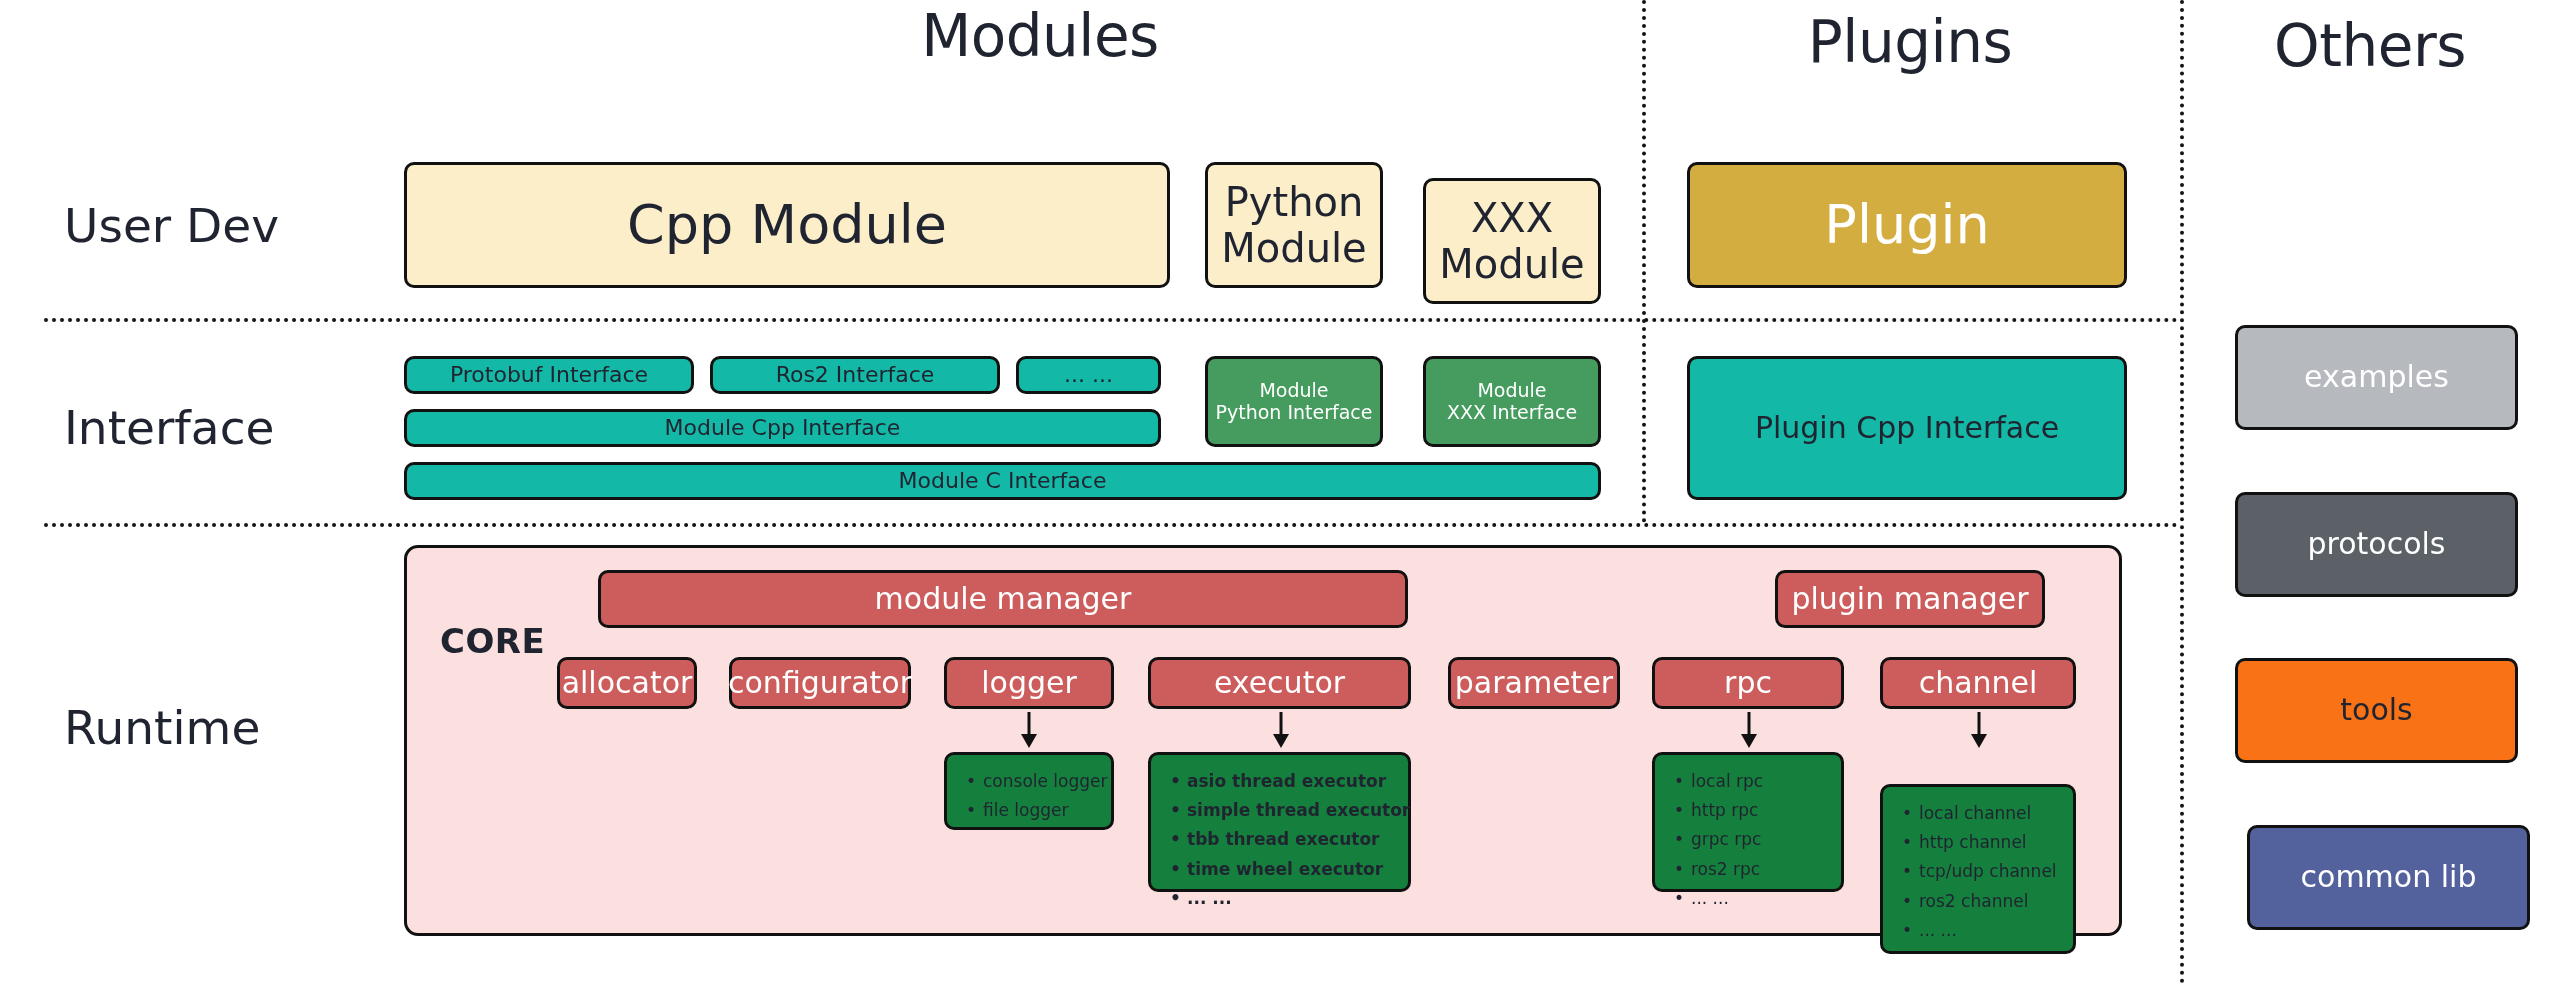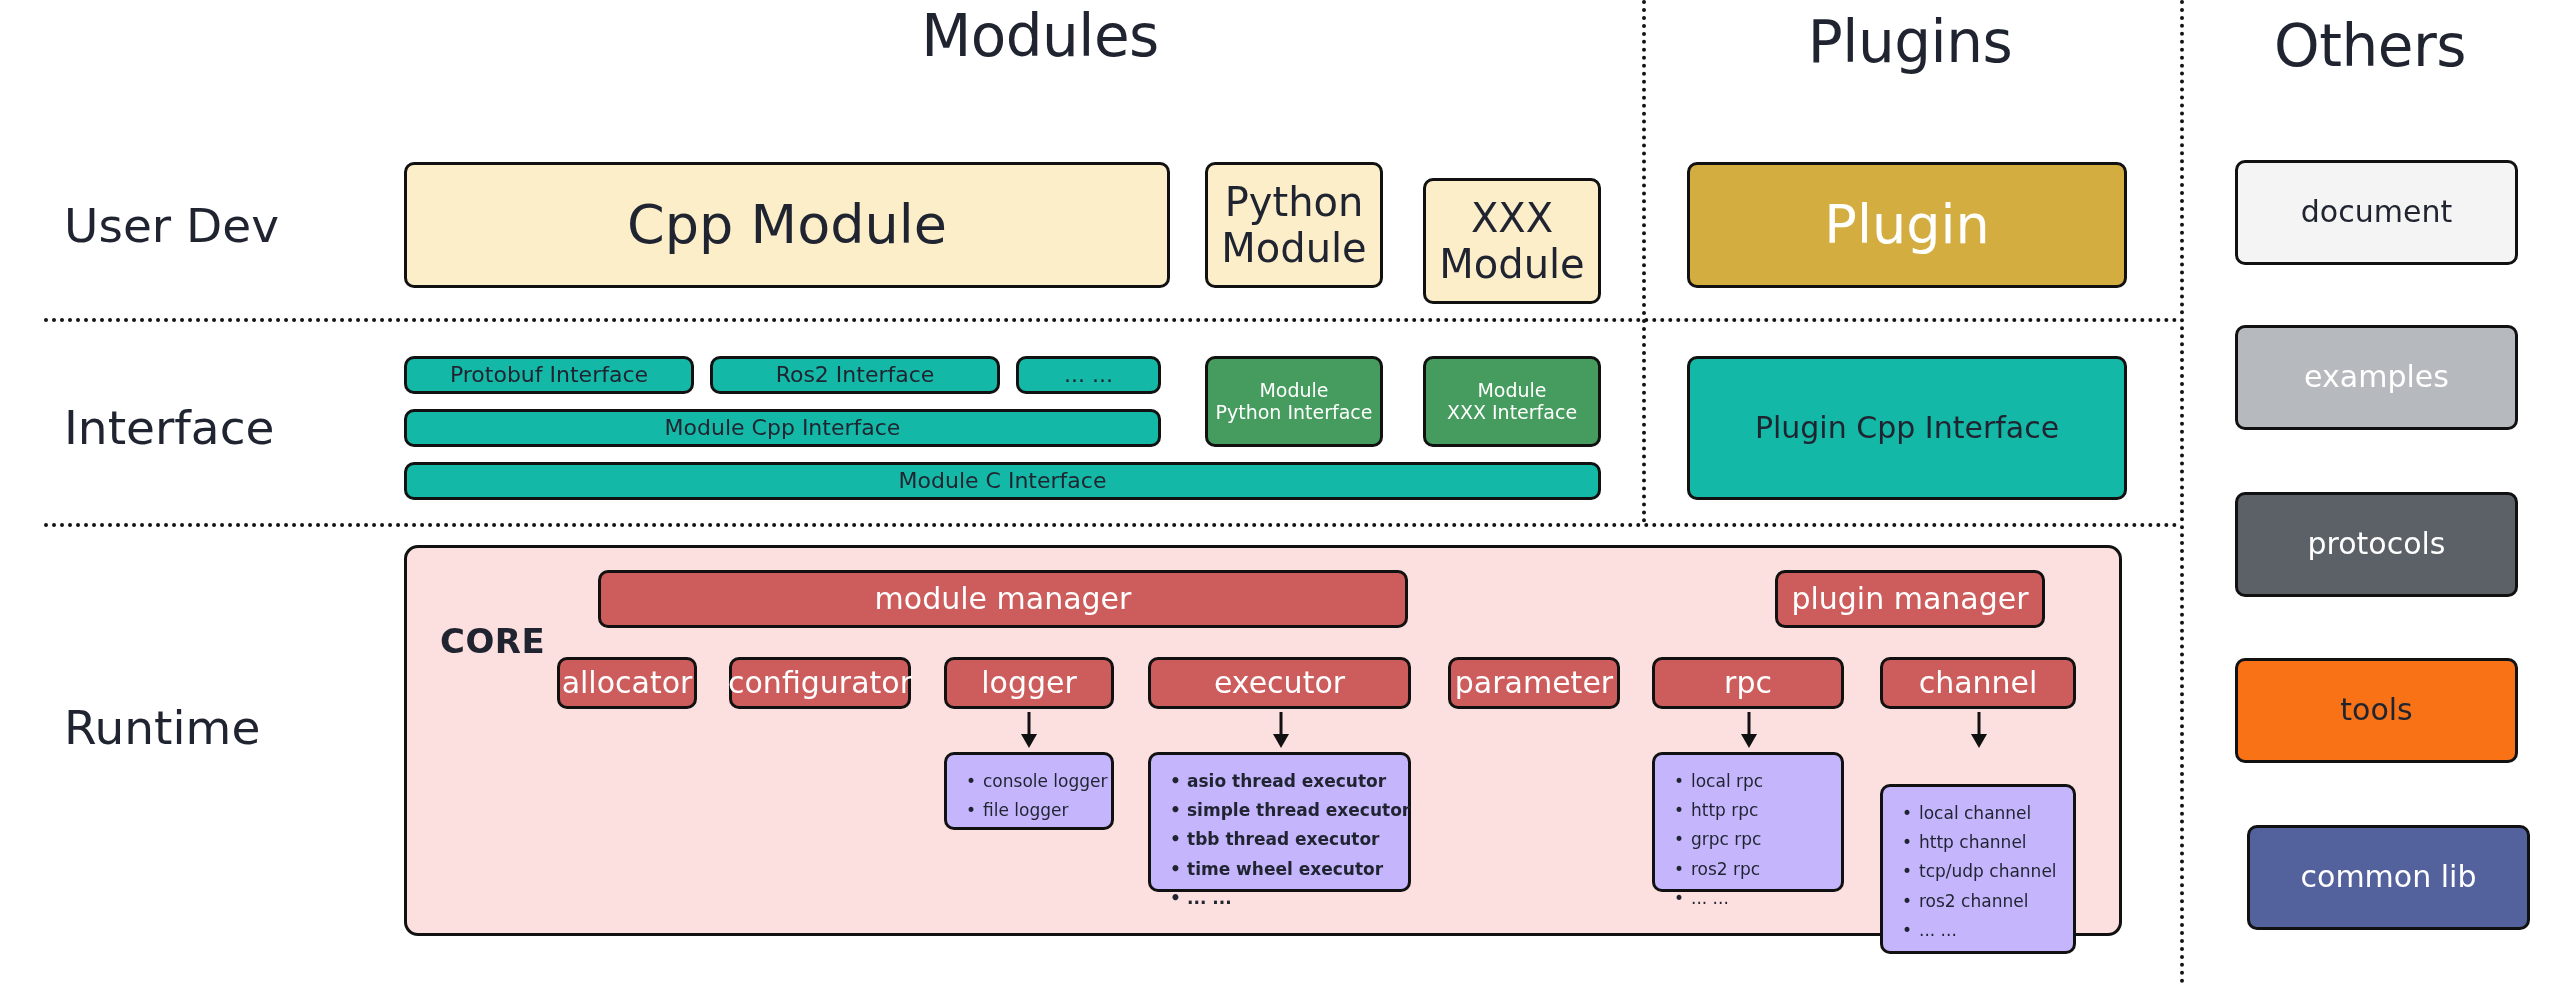--- a/index.html
+++ b/index.html
@@ -90,21 +90,21 @@
     color: #1f2430;
     letter-spacing: 0.5px;
   }
 
   
   .detail-list {
     position: absolute;
     box-sizing: border-box;
     border: 3px solid #111111;
     border-radius: 10px;
-    background: #c4b5fd;
+    background: #15803d;
     padding: 12px 10px 12px 14px;
   }
   .detail-list ul {
     margin: 0;
     padding: 0 0 0 22px;
     list-style: none;
   }
   .detail-list li {
     position: relative;
     font-size: 17px;
@@ -254,21 +254,20 @@
   <div class="detail-list" style="left:1880px; top:752px; width:196px; height:170px;margin-top:32px;">
     <ul>
         <li>local channel</li>
         <li>http channel</li>
         <li>tcp/udp channel</li>
         <li>ros2 channel</li>
         <li>... ...</li>
       </ul>
   </div>
 
-  <div class="node c-doc t-med" style="left:2235px; top:160px; width:283px; height:105px;">document</div>
 
   <div class="node c-examples t-med" style="left:2235px; top:325px; width:283px; height:105px;">examples</div>
 
   <div class="node c-protocols t-med" style="left:2235px; top:492px; width:283px; height:105px;">protocols</div>
 
   <div class="node c-tools t-med" style="left:2235px; top:658px; width:283px; height:105px;">tools</div>
 
   <div class="node c-common t-med" style="left:2235px; top:825px; width:283px; height:105px;margin-left:12px;">common lib</div>
 
 </div>

